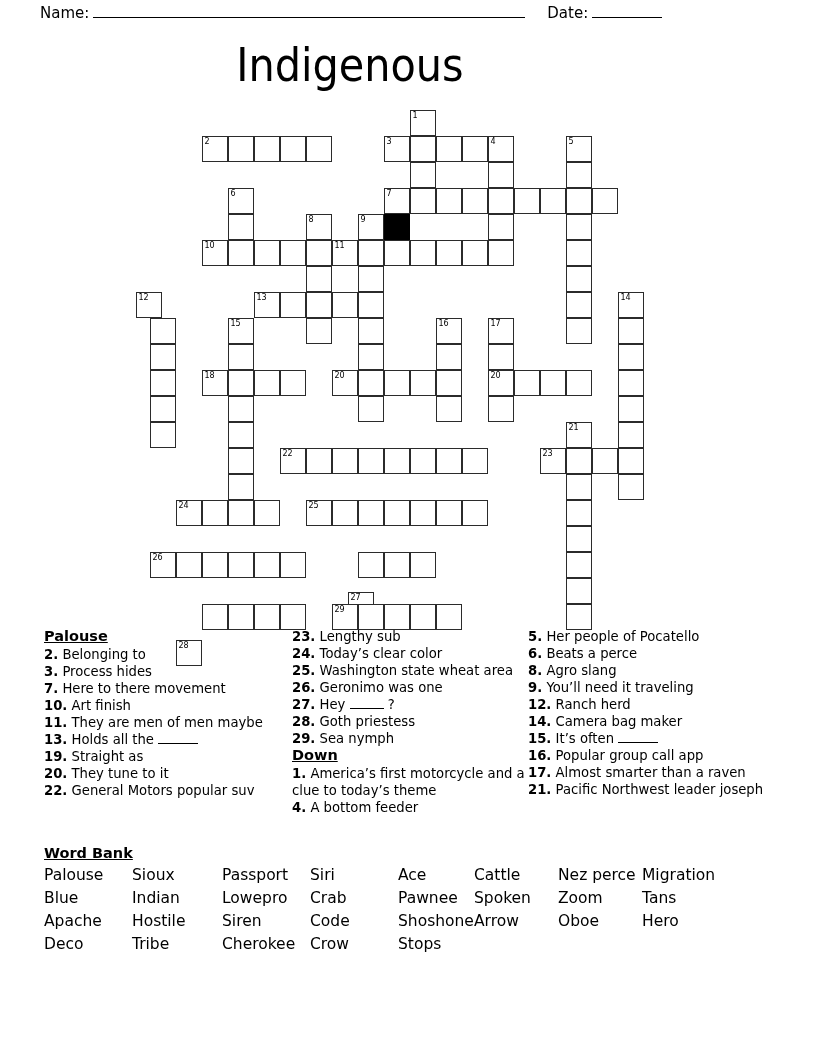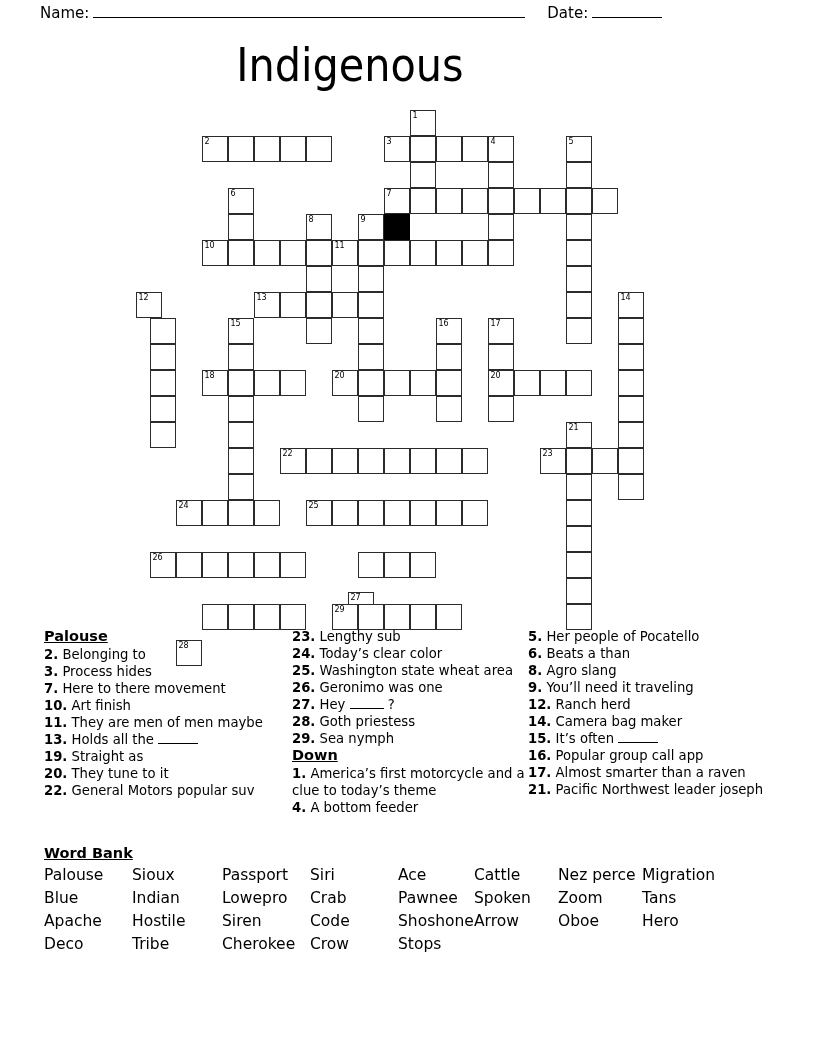--- a/index.html
+++ b/index.html
@@ -376,21 +376,21 @@
       <span class="clue"><span class="cn">26.</span><span> Geronimo was one</span></span>
       <span class="clue"><span class="cn">27.</span><span> Hey <span class="blank-md"></span> ?</span></span>
       <span class="clue"><span class="cn">28.</span><span> Goth priestess</span></span>
       <span class="clue"><span class="cn">29.</span><span> Sea nymph</span></span>
       <span class="section-head">Down</span>
       <span class="clue"><span class="cn">1.</span><span> America’s first motorcycle and a clue to today’s theme</span></span>
       <span class="clue"><span class="cn">4.</span><span> A bottom feeder</span></span>
     </div>
   <div class="clue-col c3">
       <span class="clue"><span class="cn">5.</span><span> Her people of Pocatello</span></span>
-      <span class="clue"><span class="cn">6.</span><span> Beats a than</span></span>
+      <span class="clue"><span class="cn">6.</span><span> Beats a perce</span></span>
       <span class="clue"><span class="cn">8.</span><span> Agro slang</span></span>
       <span class="clue"><span class="cn">9.</span><span> You’ll need it traveling</span></span>
       <span class="clue"><span class="cn">12.</span><span> Ranch herd</span></span>
       <span class="clue"><span class="cn">14.</span><span> Camera bag maker</span></span>
       <span class="clue"><span class="cn">15.</span><span> It’s often <span class="blank-lg"></span></span></span>
       <span class="clue"><span class="cn">16.</span><span> Popular group call app</span></span>
       <span class="clue"><span class="cn">17.</span><span> Almost smarter than a raven</span></span>
       <span class="clue"><span class="cn">21.</span><span> Pacific Northwest leader joseph</span></span>
     </div>
 </div>

